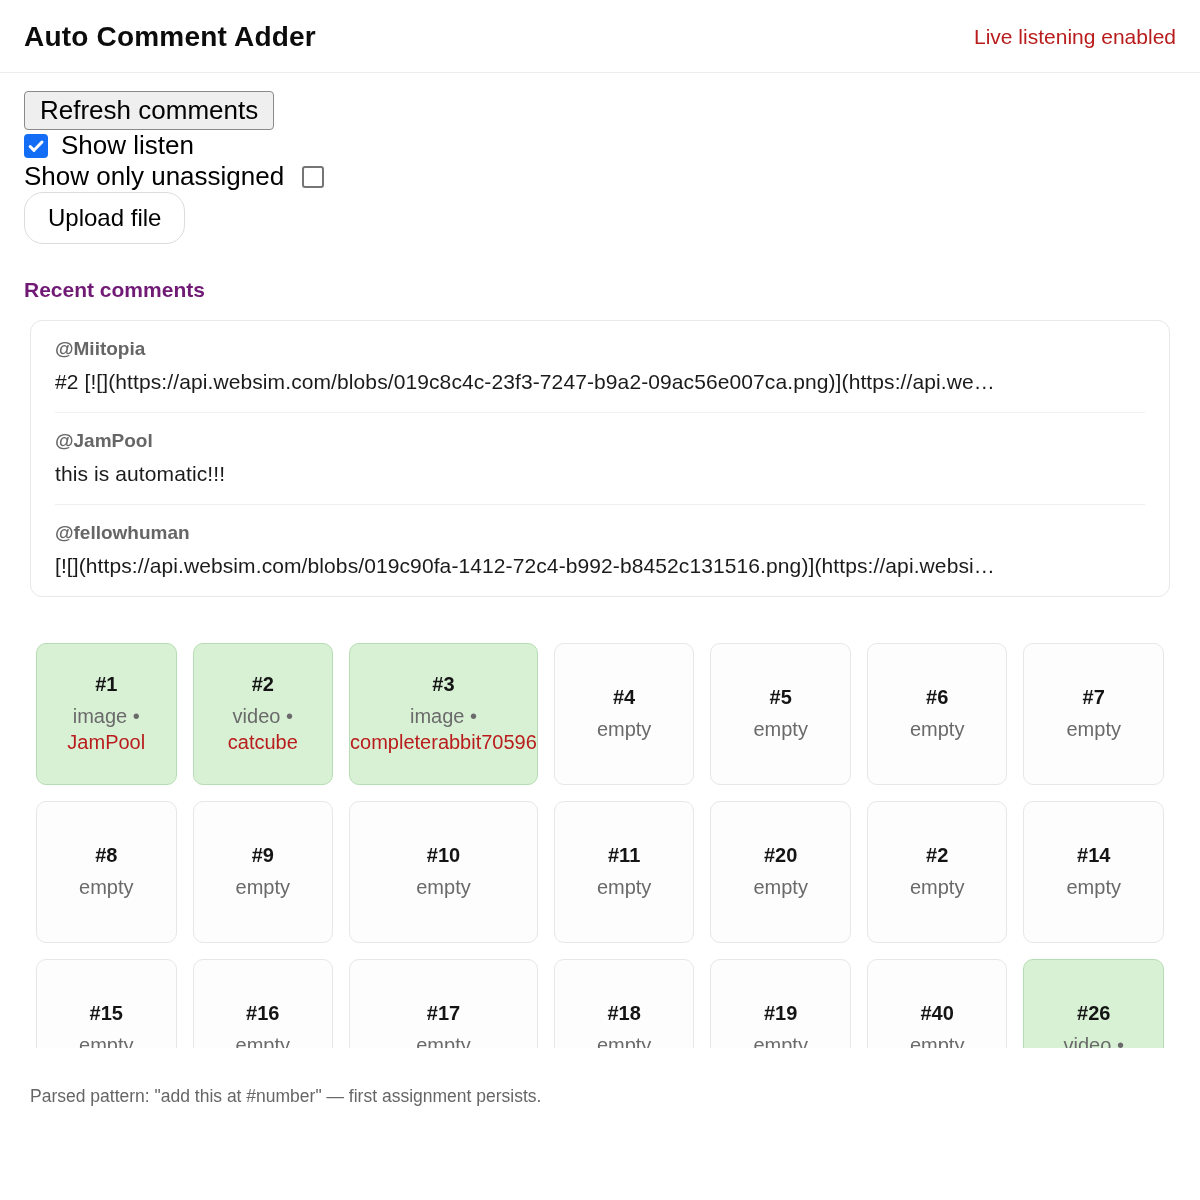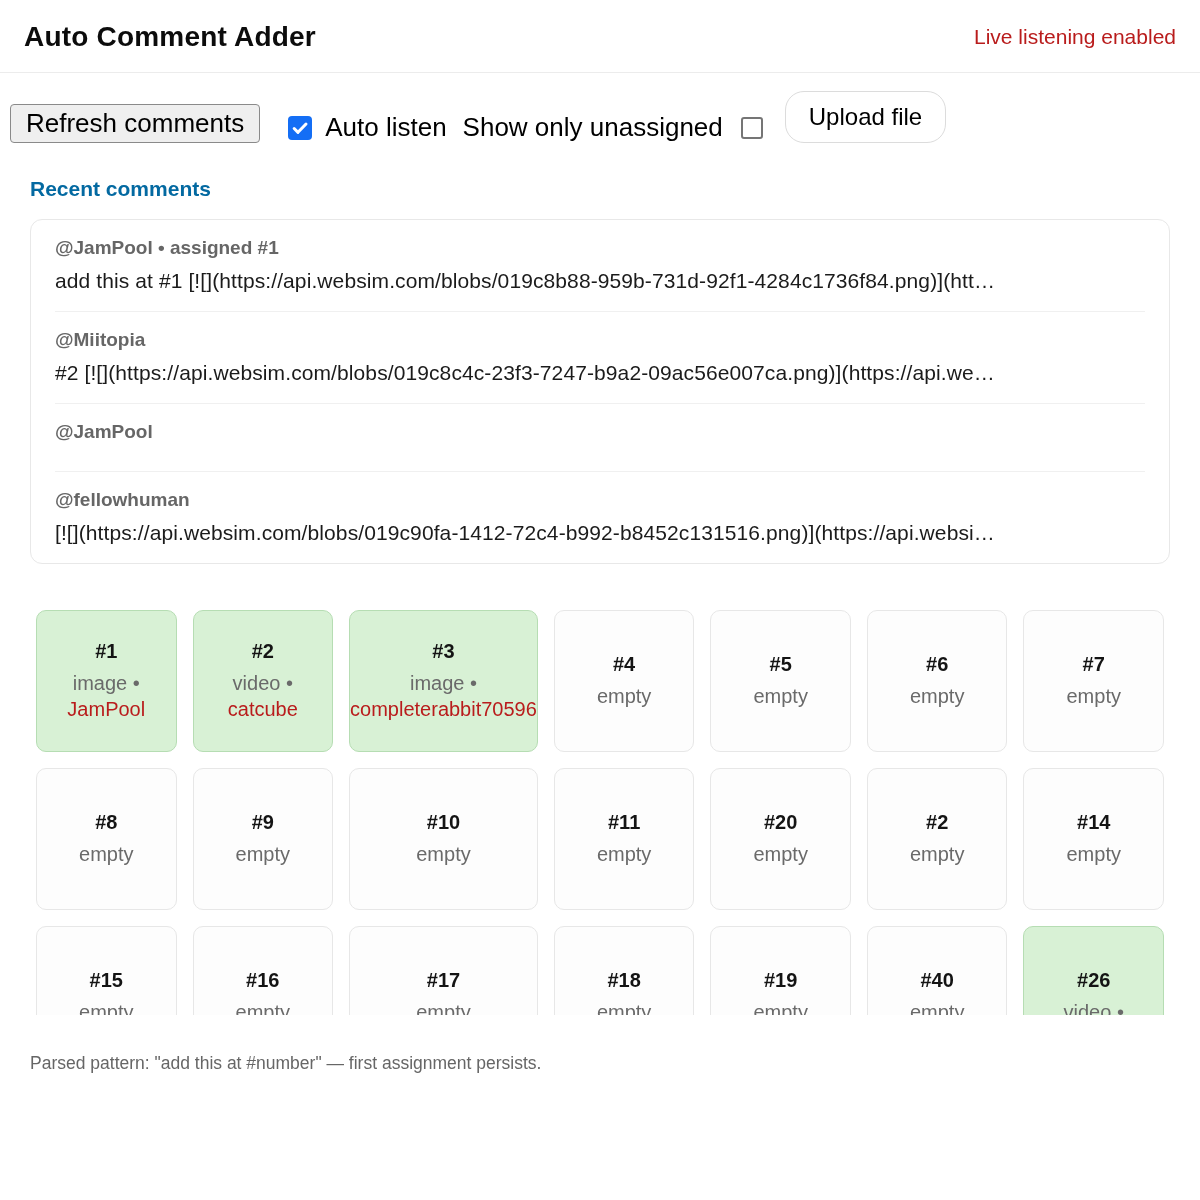--- a/index.html
+++ b/index.html
@@ -12,21 +12,21 @@
   
   .app-header {
     display: flex; justify-content: space-between; align-items: center;
     padding: 21px 24px 19px 24px;
     border-bottom: 1px solid #ececec;
   }
   .app-title { font-size: 28px; font-weight: bold; margin: 0; color: #0c0c0c; letter-spacing: 0.2px; }
   .live-status { font-size: 21px; color: #b91c1c; }
 
   
-  .toolbar { display: flex; align-items: flex-end; margin: 18px 16px 0 10px; }
+  .toolbar { display: flex; align-items: flex-start; margin: 18px 16px 0 24px; flex-direction: column; }
   .refresh-btn {
     font-family: "Liberation Sans", sans-serif;
     font-size: 26px; color: #000;
     background: #efefef; border: 1px solid #8a8a8a; border-radius: 4px;
     padding: 3px 15px; height: 39px; cursor: pointer; margin-right: 28px;
   }
   .cb-label { display: flex; align-items: center; font-size: 26px; color: #000; cursor: pointer; }
   .cb-label.first { margin-right: 16px; }
   .cb-label.second { margin-right: 22px; }
   .cb {
@@ -40,21 +40,21 @@
     background: #fff; margin-left: 18px;
   }
   .upload-btn {
     font-family: "Liberation Sans", sans-serif;
     font-size: 24px; color: #000; background: #fff;
     border: 1px solid #dcdcdc; border-radius: 19px;
     padding: 11px 23px; cursor: pointer;
   }
 
   
-  .section-heading { font-size: 21px; font-weight: bold; color: #0369a1; margin: 34px 30px 18px 30px; }
+  .section-heading { font-size: 21px; font-weight: bold; color: #701a75; margin: 34px 30px 18px 24px; }
   .comments-panel {
     margin: 0 30px; border: 1px solid #e8e8e8; border-radius: 12px;
     padding: 0 24px; background: #fff;
   }
   .comment { padding: 17px 0 18px 0; }
   .comment + .comment { border-top: 1px solid #f0f0f0; }
   .comment-author { font-size: 19px; font-weight: bold; color: #666; margin-bottom: 10px; }
   .comment-body {
     font-size: 21px; color: #1b1b1b; letter-spacing: 0.1px;
     white-space: nowrap; overflow: hidden; max-width: 100%;
@@ -90,44 +90,41 @@
 
 <div class="toolbar">
   <button class="refresh-btn">Refresh comments</button>
 
   <label class="cb-label first">
     <span class="cb checked">
       <svg viewBox="0 0 24 24">
         <path d="M5 12.6l4.6 4.6L19.2 7.2" stroke="#ffffff" stroke-width="3.6" fill="none" stroke-linecap="round" stroke-linejoin="round"></path>
       </svg>
     </span>
-    <span>Auto listen</span>
+    <span>Show listen</span>
   </label>
 
   <label class="cb-label second">
     <span>Show only unassigned</span>
     <span class="cb unchecked"></span>
   </label>
 
   <button class="upload-btn">Upload file</button>
 </div>
 
 <h2 class="section-heading">Recent comments</h2>
 
 <div class="comments-panel" id="comments-list">
     <div class="comment">
-    <div class="comment-author">@JamPool • assigned #1</div>
-    <div class="comment-body">add this at #1 [![](https://api.websim.com/blobs/019c8b88-959b-731d-92f1-4284c1736f84.png)](htt…</div>
-  </div>
-    <div class="comment">
     <div class="comment-author">@Miitopia</div>
     <div class="comment-body">#2 [![](https://api.websim.com/blobs/019c8c4c-23f3-7247-b9a2-09ac56e007ca.png)](https://api.we…</div>
   </div>
     <div class="comment">
     <div class="comment-author">@JamPool</div>
+    <div class="comment-body">this is automatic!!!</div>
   </div>
     <div class="comment">
     <div class="comment-author">@fellowhuman</div>
     <div class="comment-body">[![](https://api.websim.com/blobs/019c90fa-1412-72c4-b992-b8452c131516.png)](https://api.websi…</div>
   </div>
   </div>
 
 <div class="slot-grid" id="slot-grid">
     <div class="slot assigned">
     <div class="slot-num">#1</div>

